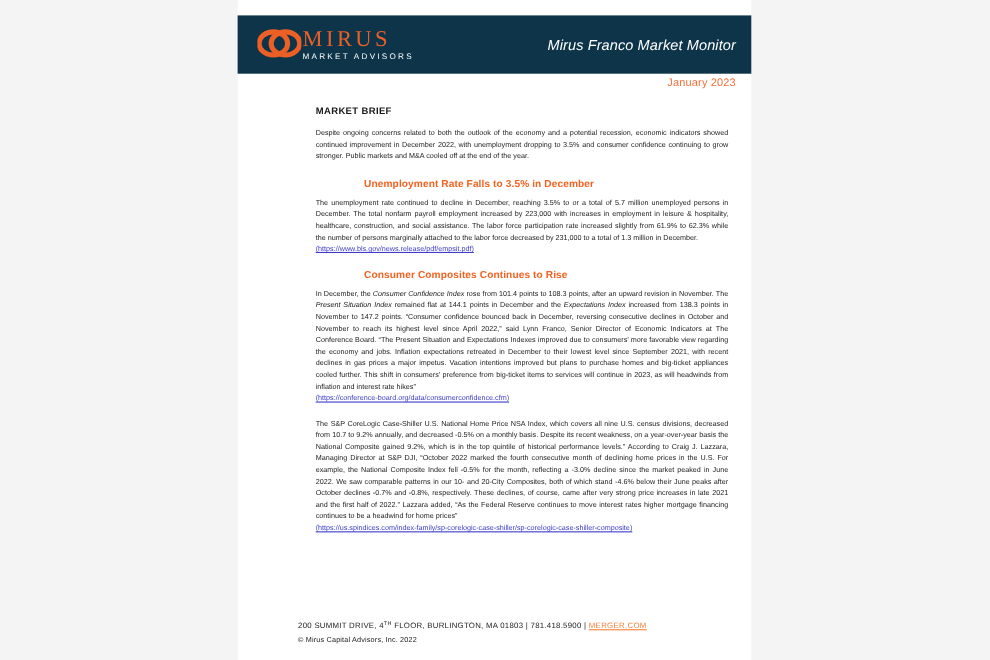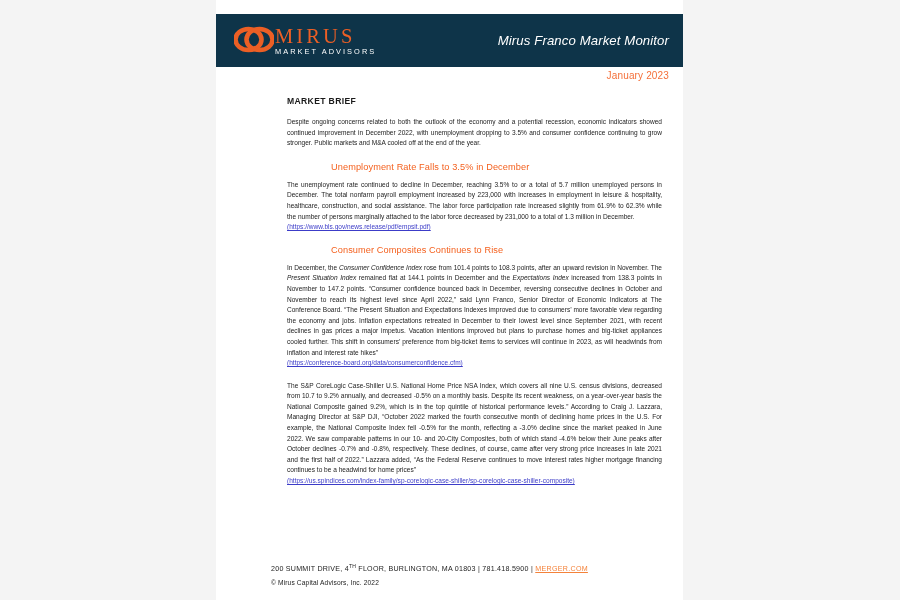--- a/index.html
+++ b/index.html
@@ -98,21 +98,21 @@
   .doc-title {
     font-size: 8.6px;
     font-weight: bold;
     color: #1a1a1a;
     letter-spacing: .35px;
     margin: 0 0 11px 0;
   }
 
   .section-heading {
     font-size: 9.2px;
-    font-weight: normal;
+    font-weight: bold;
     color: #f4611f;
     margin: 0 0 8px 0;
     letter-spacing: .1px;
     padding-left: 44px;
   }
 
   p.body {
     font-size: 6.55px;
     line-height: 1.62;
     color: #1c1c1c;

